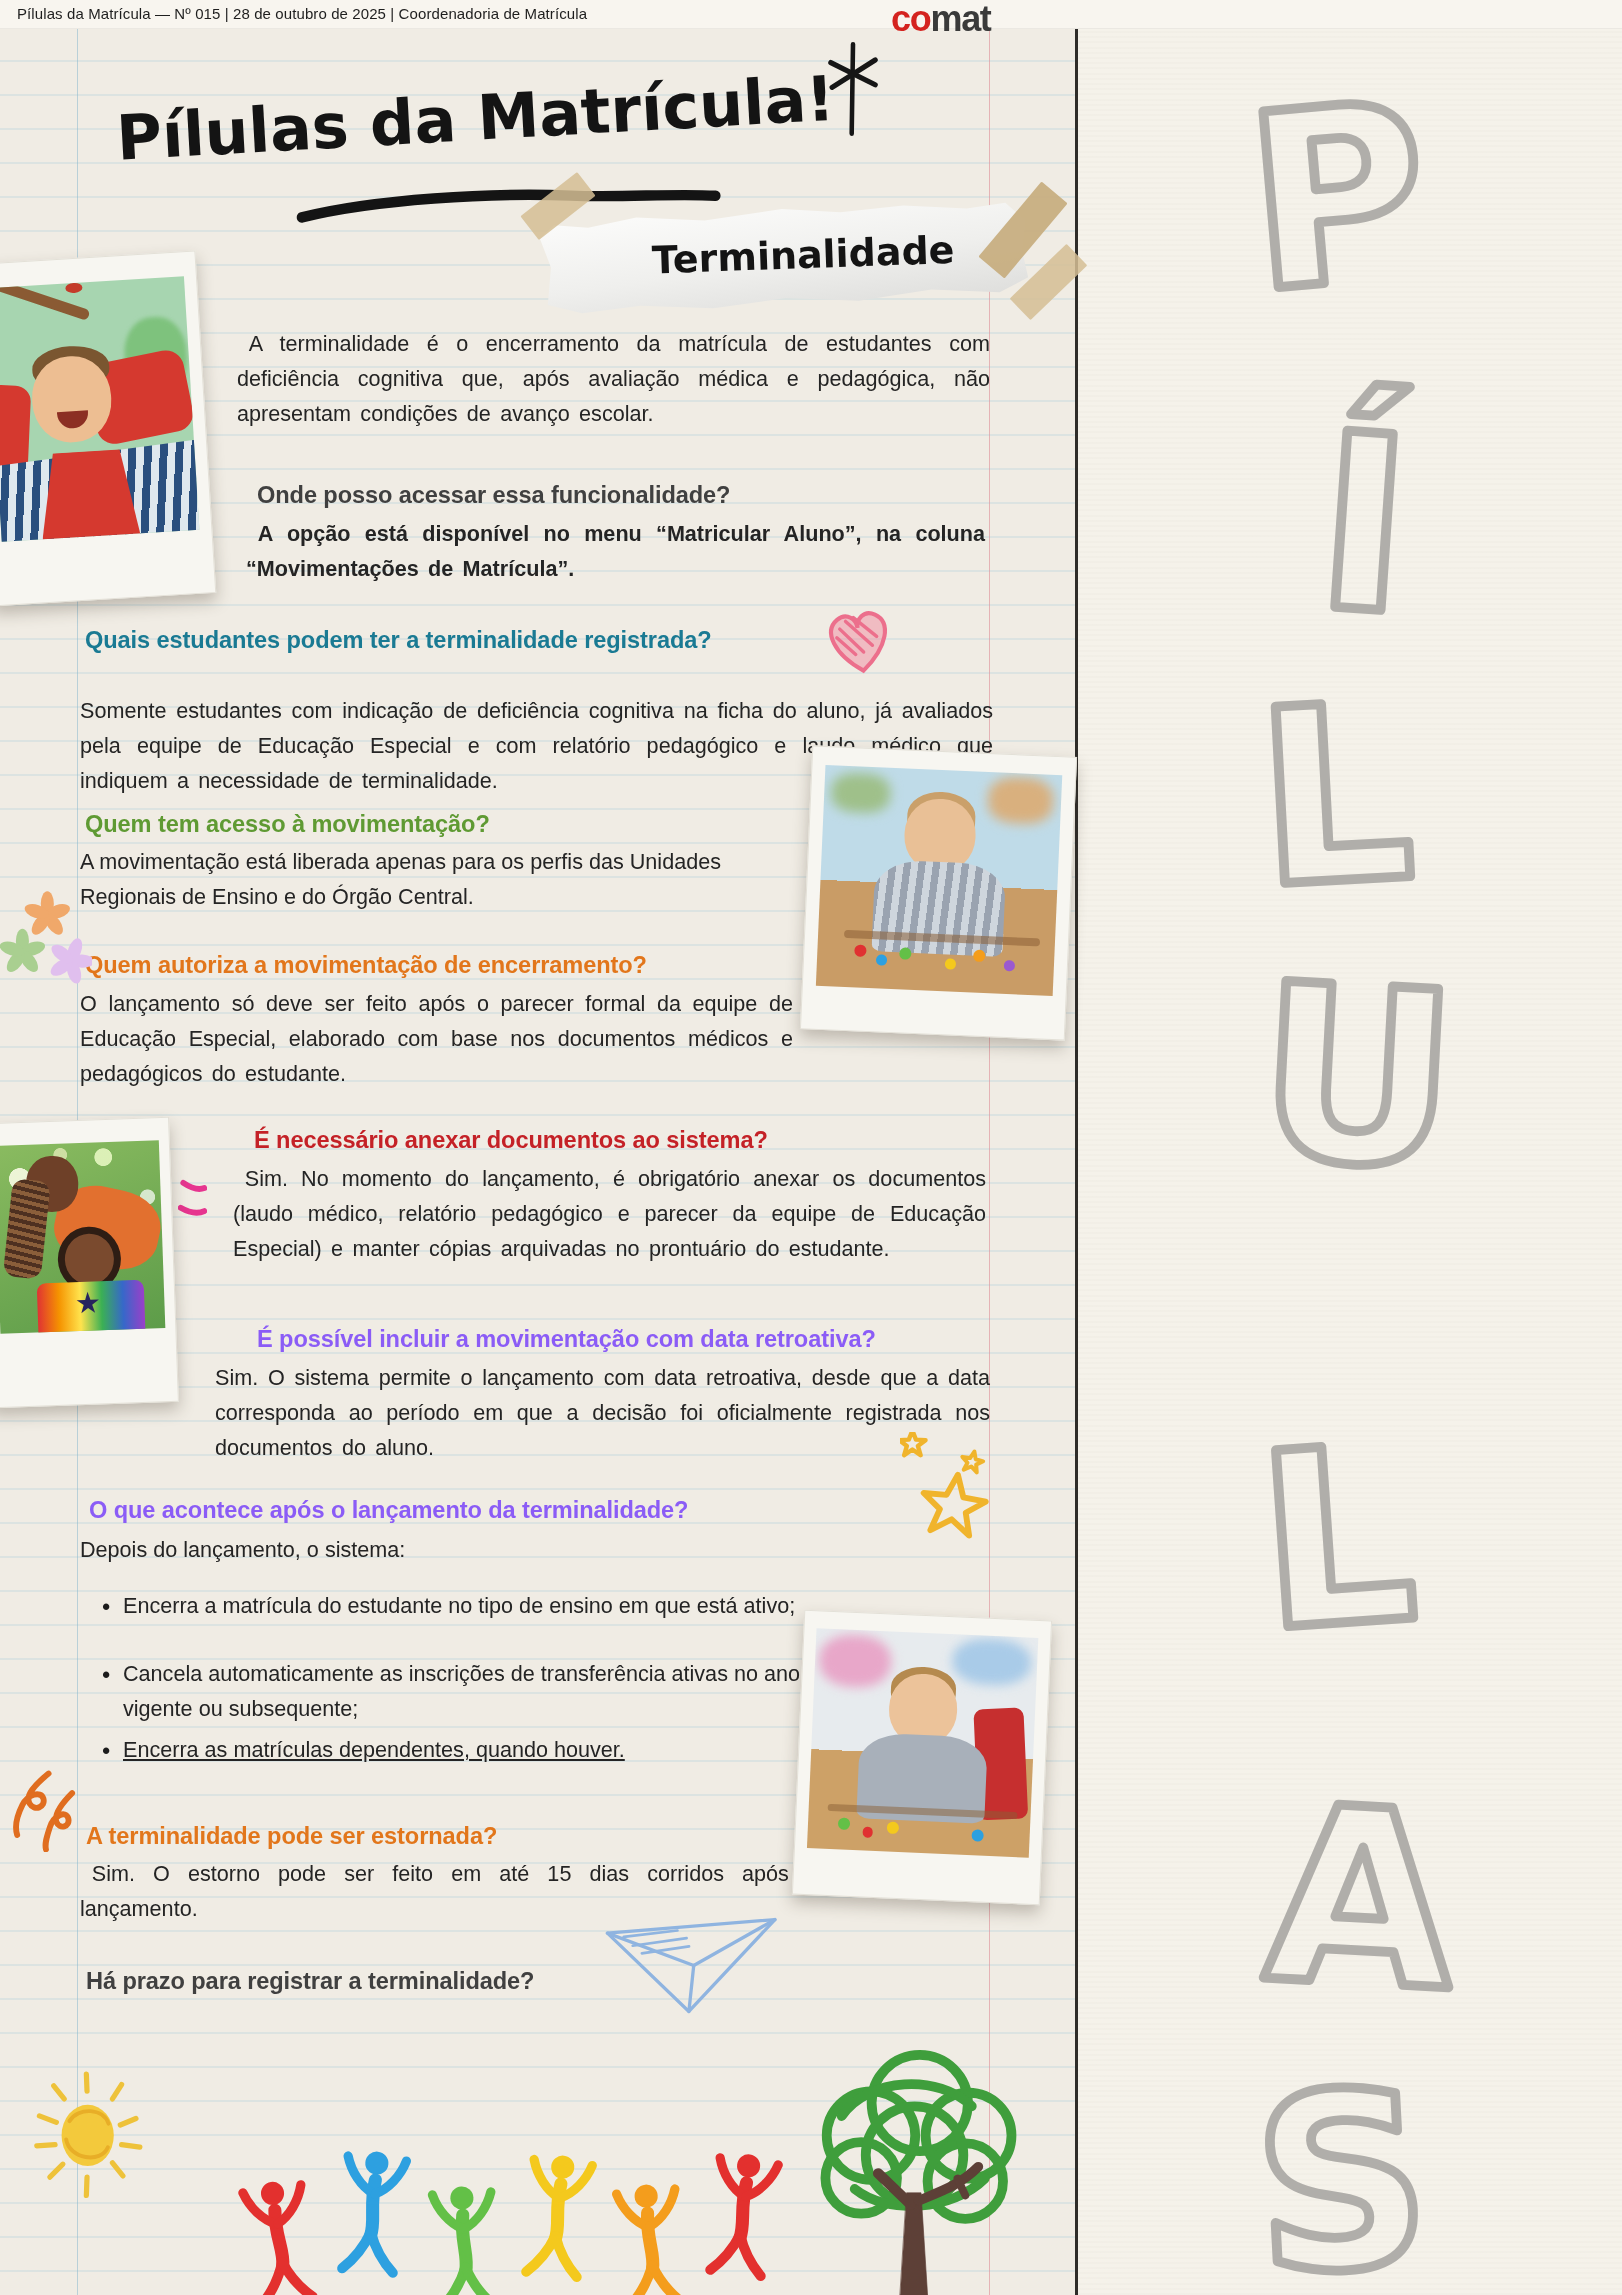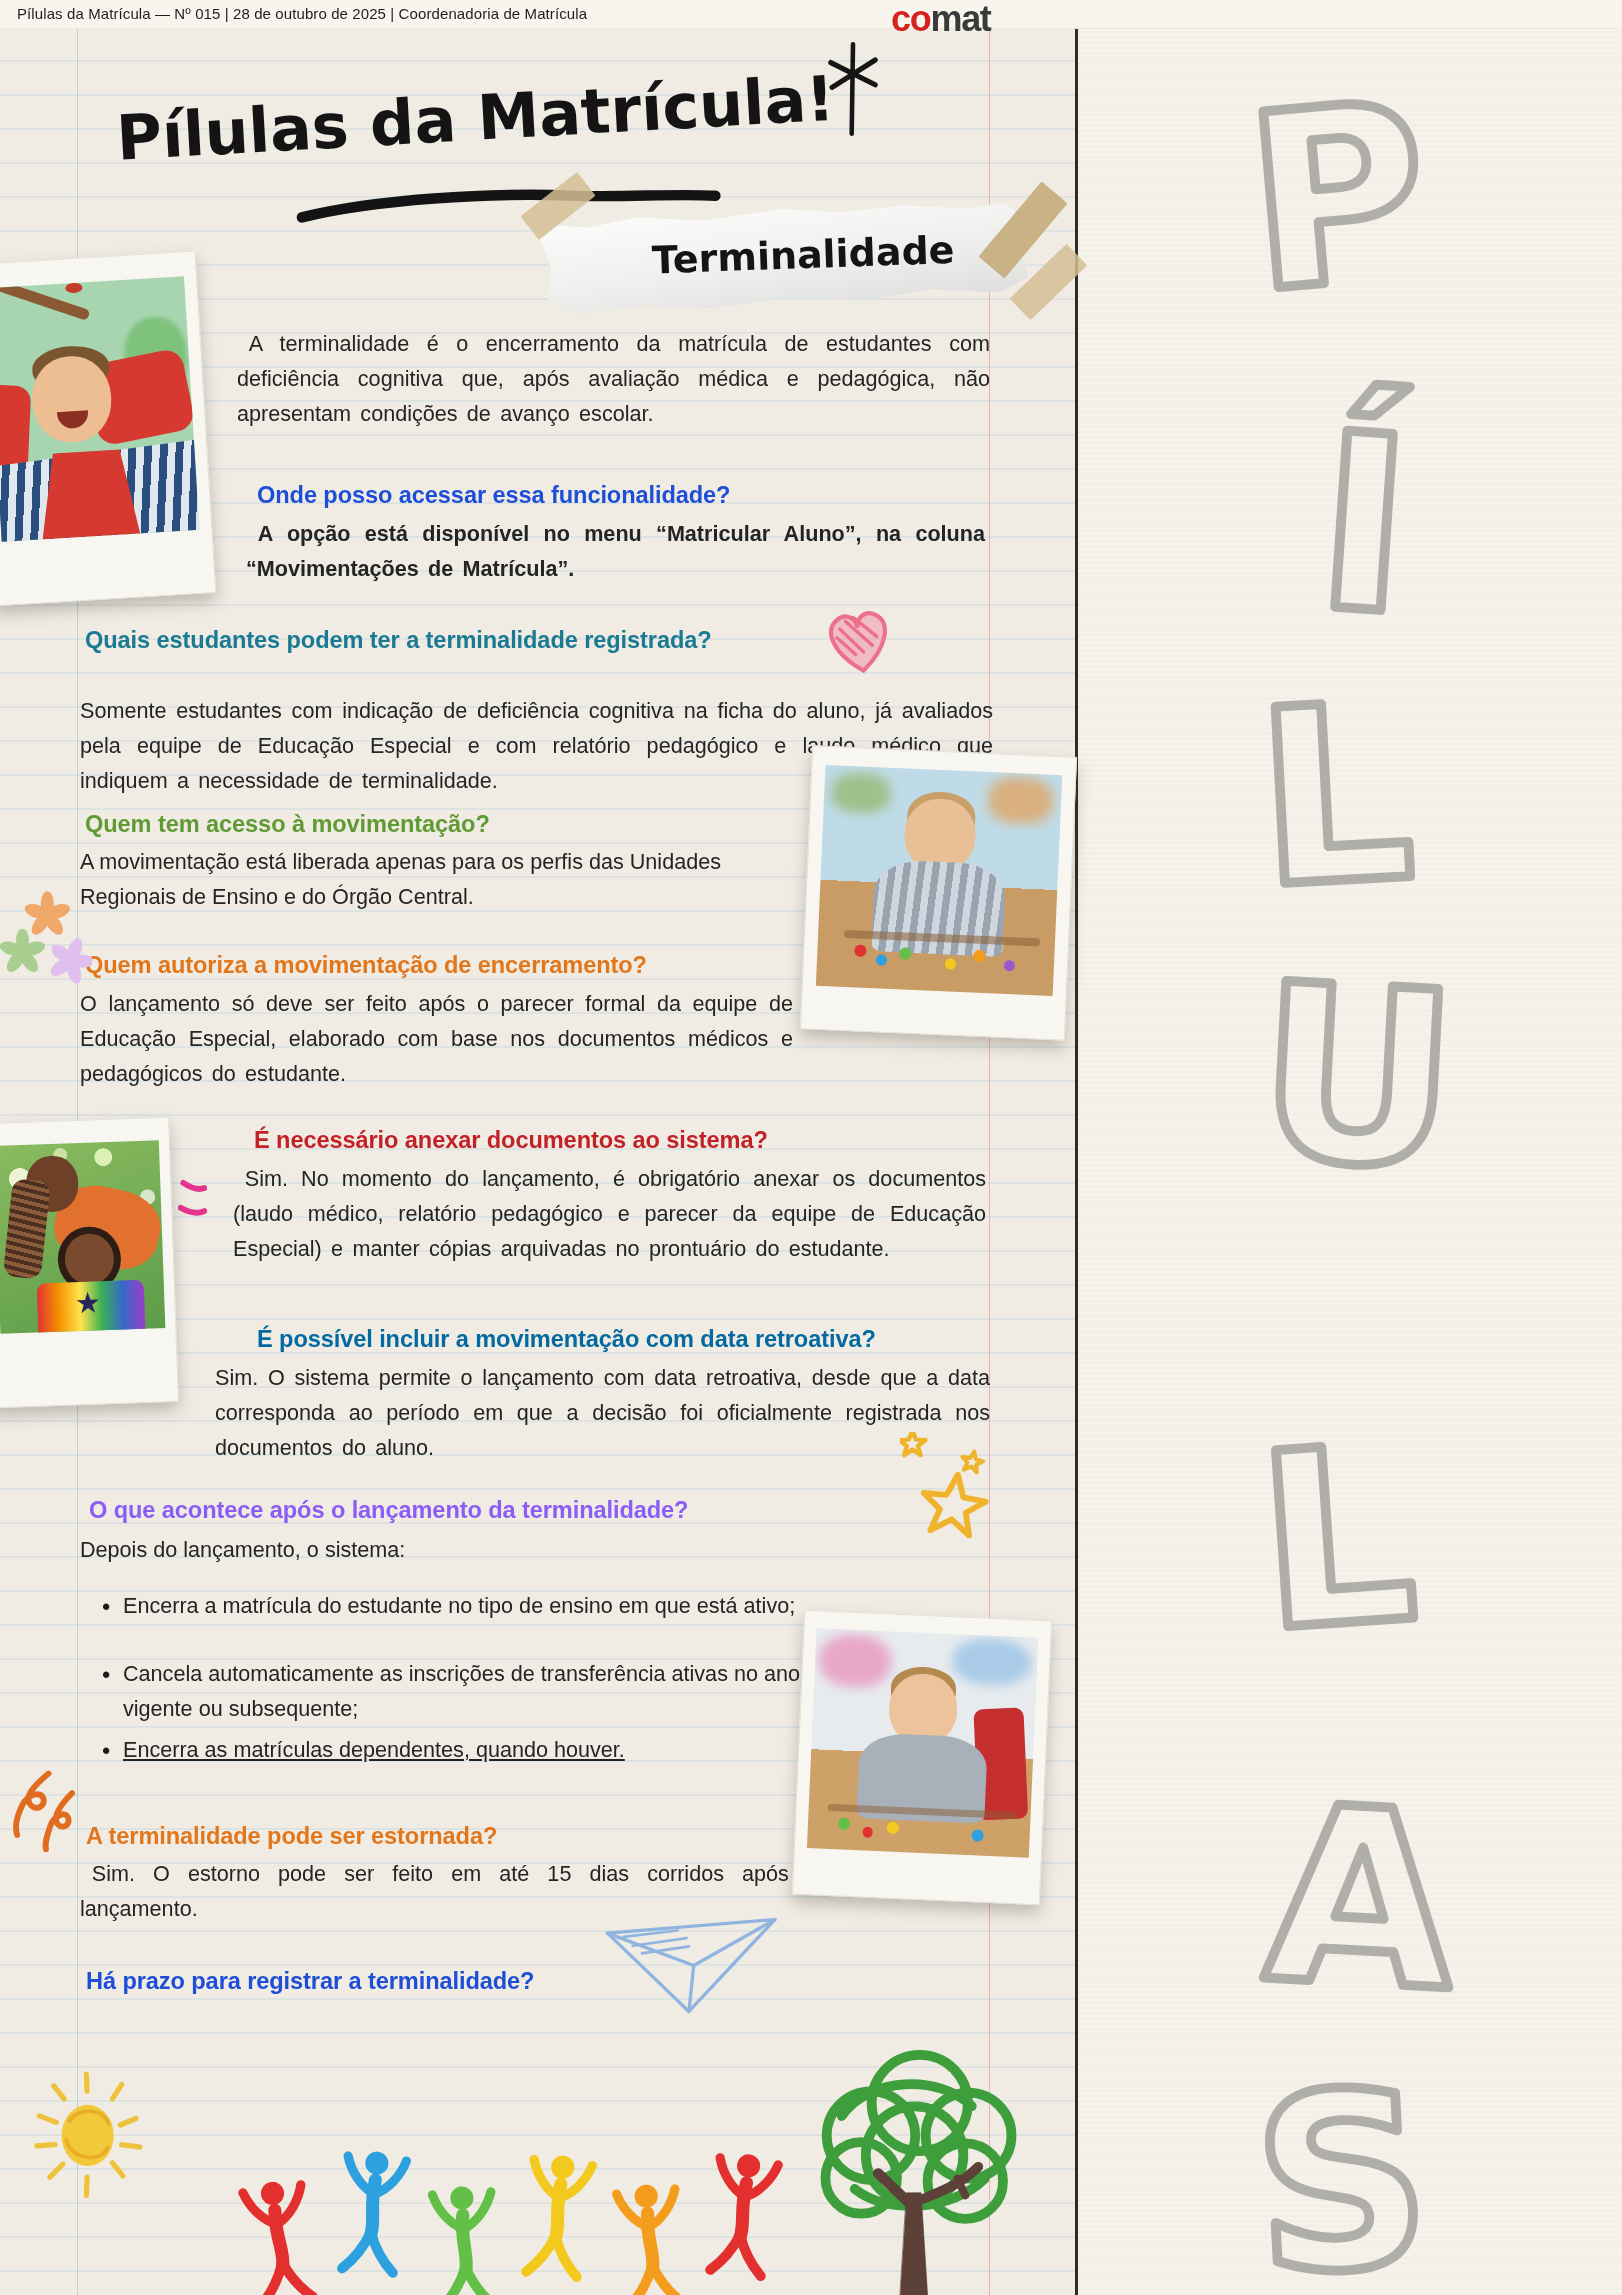--- a/index.html
+++ b/index.html
@@ -48,22 +48,22 @@
     clip-path:polygon(0% 20%,3% 7%,10% 11%,20% 3%,34% 9%,50% 1%,62% 7%,75% 3%,88% 9%,96% 5%,100% 24%,99% 55%,100% 82%,94% 96%,80% 90%,65% 98%,50% 92%,35% 99%,20% 93%,8% 98%,1% 88%,2% 50%);
     box-shadow:0 9.2px 11.8px rgba(0,0,0,.16);}
   .banner span{position:absolute;left:111px;top:26px;font-family:"DejaVu Sans", sans-serif;
     font-size:38px;font-weight:bold;color:#141414;transform:rotate(.6deg);}
   .tape{position:absolute;background:rgba(199,172,126,.92);z-index:23;border-radius:1.3px;}
   .tape.t-light{background:rgba(213,190,148,.85);}
 
   
   .blk{position:absolute;color:#242424;font-size:21.6px;line-height:1.62;z-index:15;}
   .hd{position:absolute;font-size:23.6px;font-weight:bold;z-index:15;letter-spacing:-0.1px;}
-  .h-red{color:#1d4ed8;} .h-red2{color:#c42127;} .h-teal{color:#1a7a93;}
-  .h-green{color:#5f9a33;} .h-green2{color:#8b5cf6;} .h-orange{color:#e2761b;} .h-blue{color:#0369a1;}
+  .h-red{color:#404040;} .h-red2{color:#c42127;} .h-teal{color:#1a7a93;}
+  .h-green{color:#5f9a33;} .h-green2{color:#8b5cf6;} .h-orange{color:#e2761b;} .h-blue{color:#8b5cf6;}
   .just{text-align:justify;word-spacing:3.3px;}
   .ind{text-indent:11.8px;}
   .bullet{position:absolute;color:#242424;font-size:21.6px;line-height:1.6;padding-left:25px;z-index:15;}
   .bullet::before{content:"•";position:absolute;left:3.9px;top:0;font-size:23.6px;color:#1c1c1c;}
 
   
   .photo{position:absolute;background:#f7f6f1;border:0.7px solid #e3e0d7;z-index:18;
     box-shadow:0 7.9px 15.7px rgba(60,50,35,.28);}
   .photo .img{position:relative;overflow:hidden;}
   .ph-el{position:absolute;}

